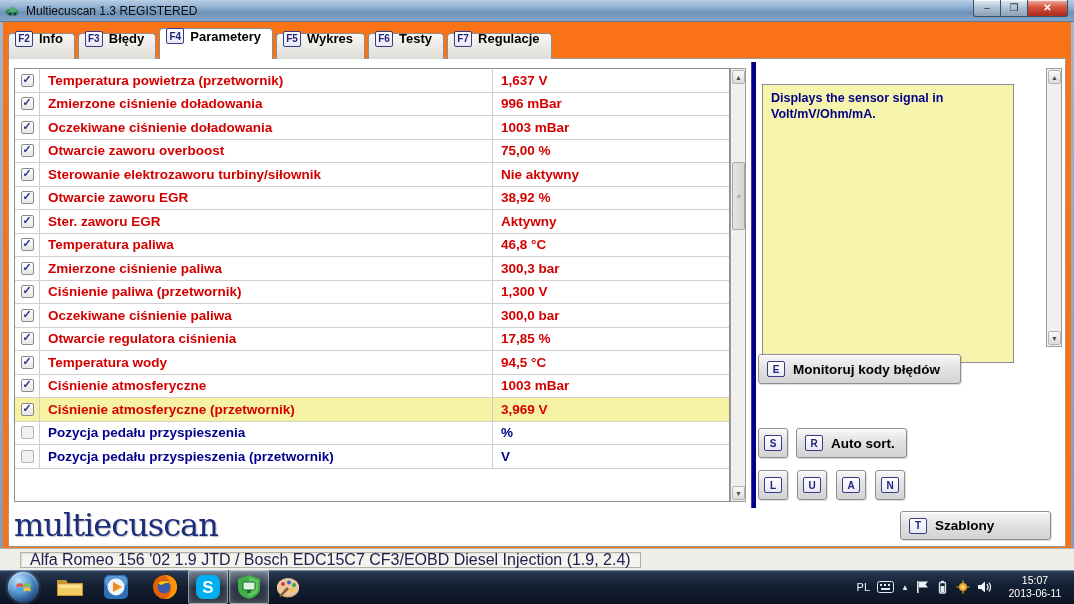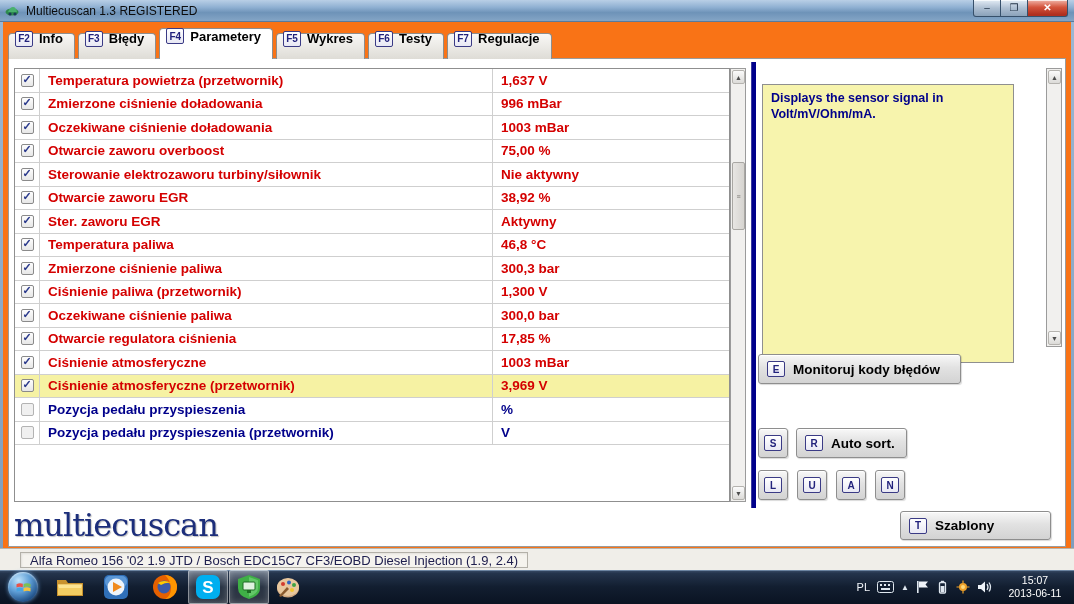--- a/index.html
+++ b/index.html
@@ -82,21 +82,21 @@
   .btn-templates { left:900px; top:511px; width:151px; height:29px; }
 
   
   .logo { position:absolute; left:14px; top:506px; font-family:"DejaVu Serif", serif; font-size:32px; color:#1c2e7b;
     letter-spacing:-1px; z-index:3; text-shadow:1px 1px 1px rgba(0,0,0,.25); }
 
   
   .statusbar { position:absolute; left:0; top:548px; width:1074px; height:22px; background:#f0eee9; border-top:1px solid #b8b5ad; z-index:5; }
   .status-box { position:absolute; left:20px; top:3px; height:16px; padding:0 9px; display:flex; align-items:center;
     border:1px solid #b3b0a8; background:#f5f3ee; box-shadow:inset 1px 1px 2px rgba(0,0,0,.08);
-    font-size:13px; color:#20204f; white-space:nowrap; }
+    font-size:16px; color:#20204f; white-space:nowrap; }
 
   
   .taskbar { position:absolute; left:0; top:570px; width:1074px; height:34px;
     background:linear-gradient(180deg,#3b4f6b 0%,#24344c 10%,#121e30 50%,#0a1322 100%); z-index:10; }
   .taskbar::before { content:""; position:absolute; left:0; top:0; width:100%; height:1px; background:rgba(160,190,220,.5); }
   .start-orb { position:absolute; left:8px; top:2px; width:30px; height:30px; border-radius:50%;
     background:radial-gradient(circle at 35% 28%, #bfe3fb 0%, #5e9ed6 40%, #1f4f86 75%, #0c2a50 100%);
     box-shadow:0 0 4px rgba(120,190,255,.7), inset 0 1px 2px rgba(255,255,255,.6); display:flex; align-items:center; justify-content:center; }
   .task-slot { position:absolute; top:0; width:40px; height:34px; display:flex; align-items:center; justify-content:center; border-radius:2px; }
   .task-slot.hl { background:linear-gradient(180deg,rgba(255,255,255,.32),rgba(255,255,255,.10) 50%,rgba(255,255,255,.16));
@@ -296,20 +296,31 @@
         </div>
       <div class="val-cell">
           <span>17,85 %</span>
         </div>
     </div>
       <div class="prow checked">
       <div class="cb-cell">
           <span class="cbx on"></span>
         </div>
       <div class="name-cell">
+          <span>Temperatura wody</span>
+        </div>
+      <div class="val-cell">
+          <span>94,5 °C</span>
+        </div>
+    </div>
+      <div class="prow checked">
+      <div class="cb-cell">
+          <span class="cbx on"></span>
+        </div>
+      <div class="name-cell">
           <span>Ciśnienie atmosferyczne</span>
         </div>
       <div class="val-cell">
           <span>1003 mBar</span>
         </div>
     </div>
       <div class="prow checked highlight">
       <div class="cb-cell">
           <span class="cbx on"></span>
         </div>

